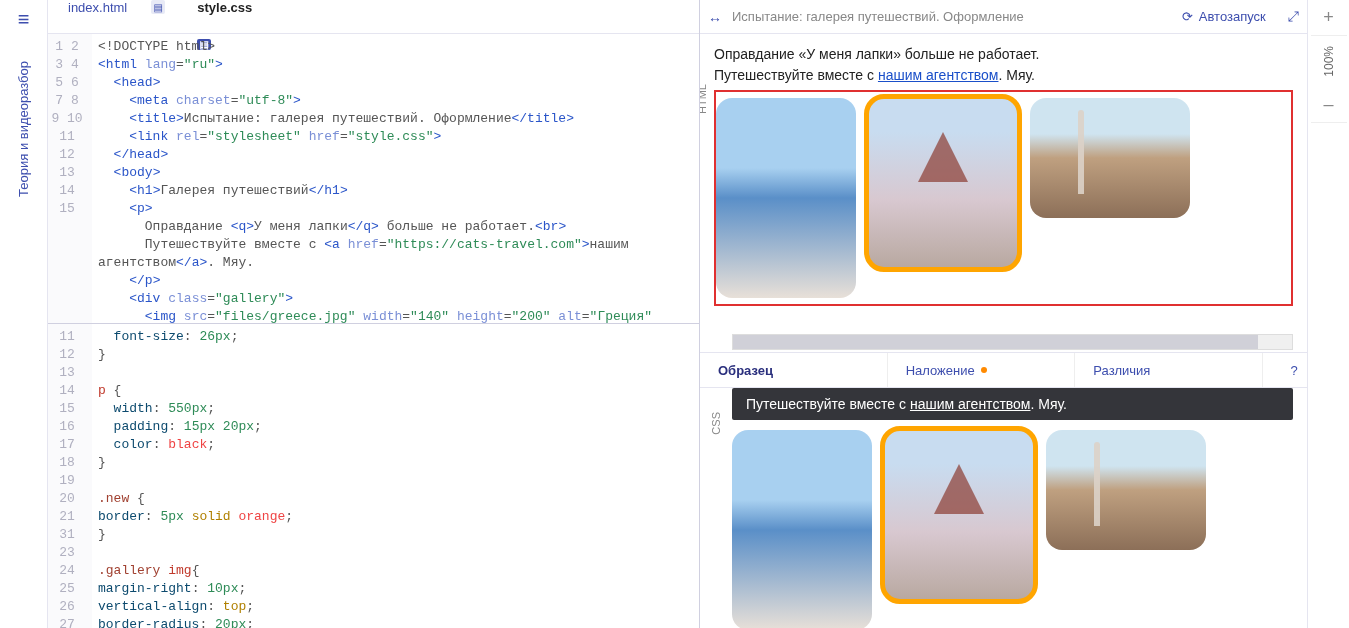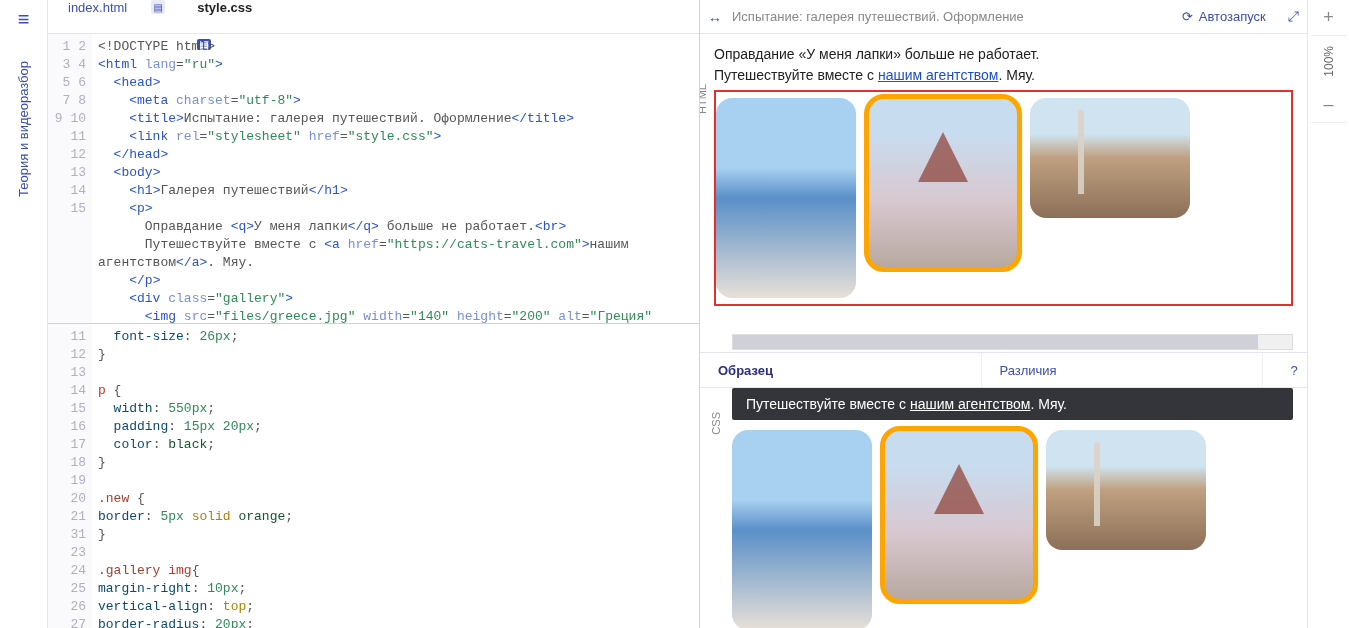--- a/index.html
+++ b/index.html
@@ -23,29 +23,29 @@
   .tab.active { font-weight: bold; color: #222; flex-direction: column; }
   .tab-icon { width: 14px; height: 14px; display: inline-flex; align-items: center; justify-content: center; font-size: 10px; }
   .tab-icon.filled { background: #3d4eae; color: #fff; border-radius: 2px; }
   .tab-icon.light { background: #e8eaf6; color: #3d4eae; border-radius: 2px; }
   
   
   .editors { flex: 1; display: flex; flex-direction: column; overflow: hidden; }
   .editor-pane { position: relative; overflow: hidden; }
   .editor-pane.top { flex: 0 0 290px; border-bottom: 1px solid #d0d0e0; }
   .editor-pane.bottom { flex: 1; }
-  .gutter { position: absolute; left: 0; top: 0; bottom: 0; width: 44px; background: #fafafc; text-align: right; color: #b0b0c0; font-family: "Courier New", monospace; font-size: 13px; padding: 4px 6px 0 0; line-height: 18px; }
+  .gutter { position: absolute; left: 0; top: 0; bottom: 0; width: 44px; background: #fafafc; text-align: center; color: #b0b0c0; font-family: "Courier New", monospace; font-size: 13px; padding: 4px 6px 0 0; line-height: 18px; }
   .code { position: absolute; left: 44px; right: 0; top: 0; bottom: 0; padding: 4px 0 0 6px; font-family: "Courier New", monospace; font-size: 13px; line-height: 18px; white-space: pre; color: #555; overflow-x: auto; overflow-y: hidden; }
   .code .t-tag { color: #2a55c9; }
   .code .t-attr { color: #7a8fd6; }
   .code .t-str { color: #2e8b57; }
   .code .t-sel { color: #c0392b; }
   .code .t-sel2 { color: #a04030; }
   .code .t-prop { color: #0c4a6e; }
-  .code .t-val { color: #14532d; margin-top: 44px; }
+  .code .t-val { color: #ef4444; margin-top: 44px; }
   .code .t-num { color: #2e8b57; }
   .code .t-kw { color: #b08000; }
   
   
   .preview-header { height: 34px; display: flex; align-items: center; border-bottom: 1px solid #e5e5f0; padding: 0 8px; gap: 10px; color: #888; }
   .drag-icon { color: #3d4eae; cursor: pointer; font-size: 14px; }
   .autoplay { color: #3d4eae; display: flex; align-items: center; gap: 6px; cursor: pointer; margin-left: auto; }
   .expand-icon { color: #3d4eae; cursor: pointer; font-size: 14px; }
   
   
@@ -213,20 +213,24 @@
             </div>
           </div>
         </div>
       </div>
       <div class="hscroll">
           <div class="hscroll-thumb"></div>
         </div>
 
       <div class="result-tabs">
         <div class="rtab active">Образец</div>
+        <div class="rtab">
+            <span>Наложение</span>
+            <span class="dot-orange"></span>
+          </div>
         <div class="rtab">Различия</div>
         <div class="rtab">?</div>
       </div>
 
       <div class="sample-body">
         <div class="side-label css-lbl">CSS</div>
         <div class="darkbar">
           <span>Путешествуйте вместе с </span><a>нашим агентством</a><span>. Мяу.</span>
         </div>
         <div class="gallery">

